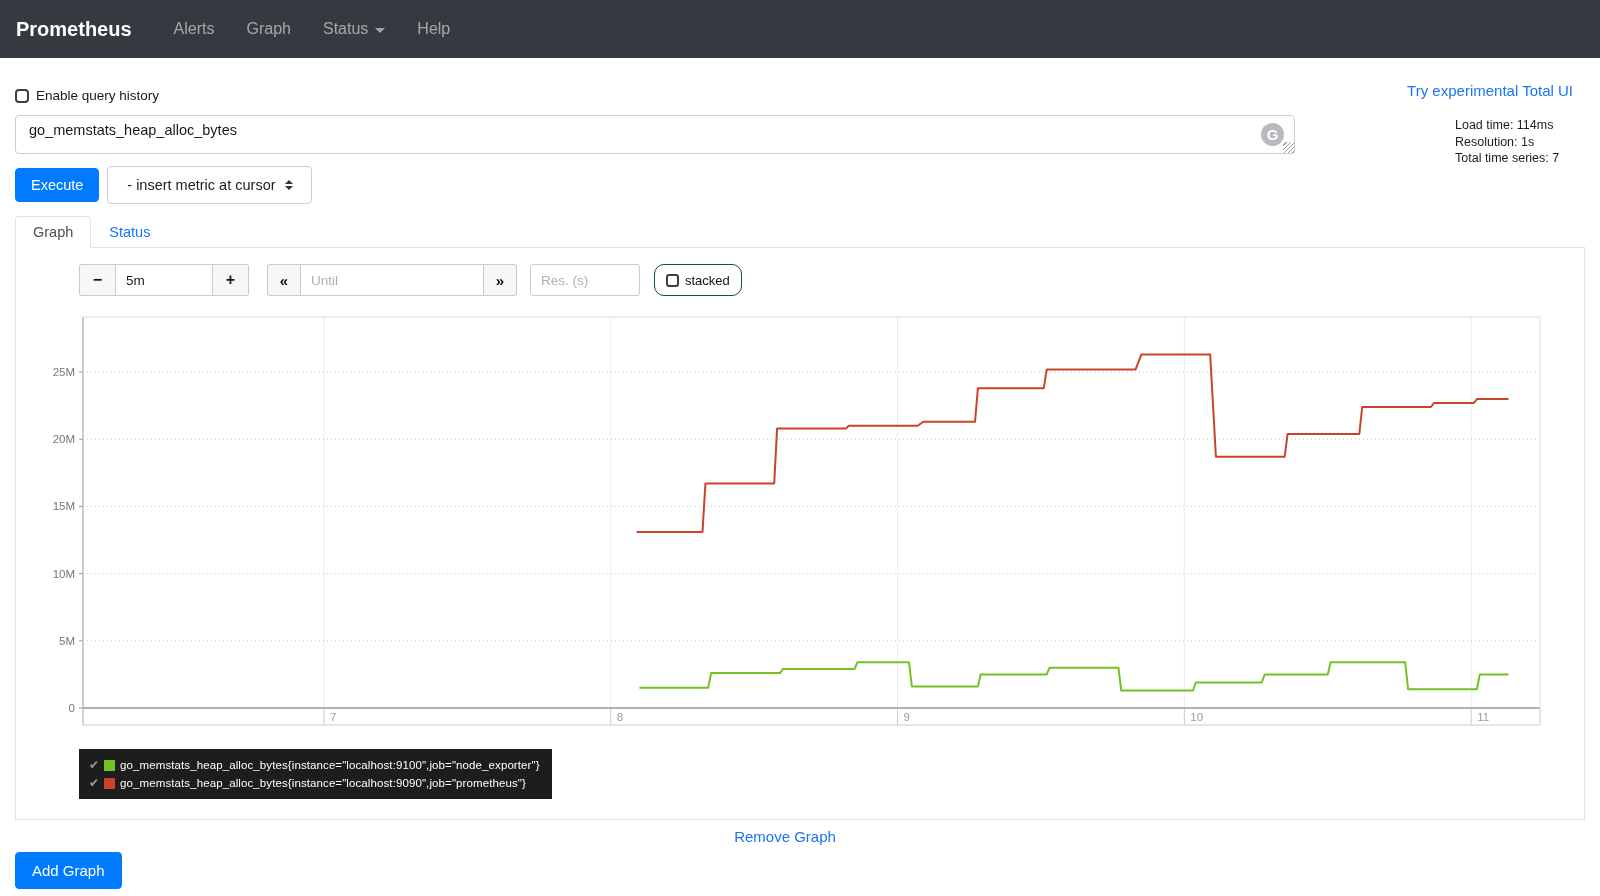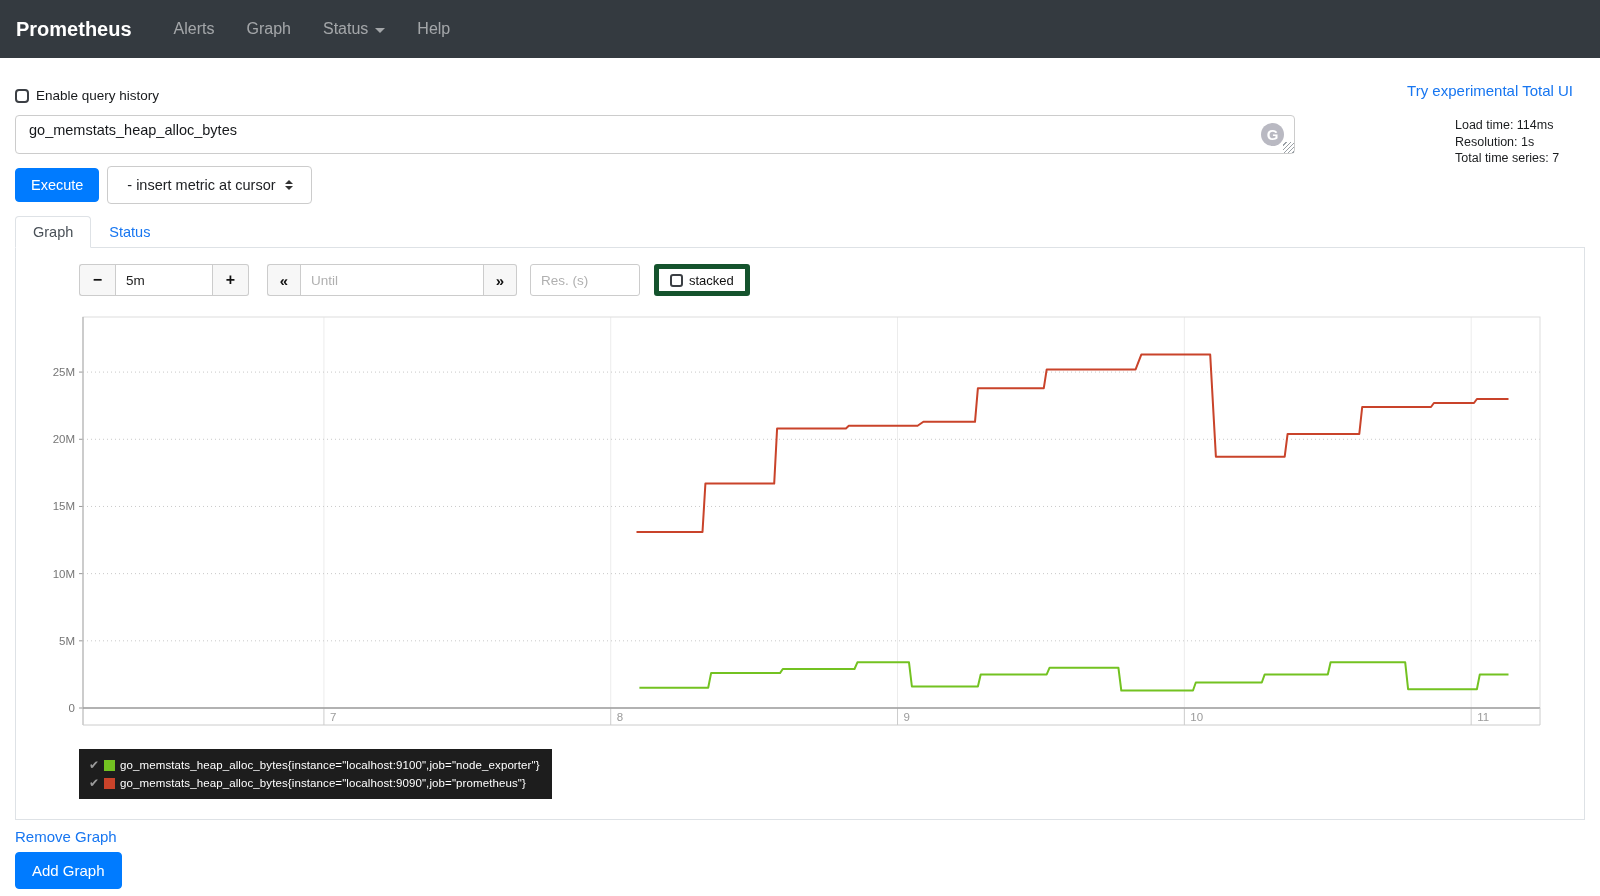--- a/index.html
+++ b/index.html
@@ -83,36 +83,36 @@
   }
   .ibtn.left { border-radius:3px 0 0 3px; border-right:none; }
   .ibtn.right { border-radius:0 3px 3px 0; border-left:none; }
   .itext {
     height:32px; border:1px solid #ccc; font-size:13.5px; padding:0 10px; color:#222;
     font-family:inherit; background:#fff;
   }
   .itext::placeholder { color:#b0b0b0; }
   .res-input { border-radius:3px; margin-left:13px; width:110px; }
   .stacked-btn {
-    margin-left:14px; height:32px; border:5px solid #14532d; border-radius:3px; background:#fff;
+    margin-left:14px; height:32px; border:1px solid #14532d; border-radius:10px; background:#fff;
     display:flex; align-items:center; padding:0 11px; font-size:13px; color:#111; cursor:pointer;
   }
   .stacked-btn .cbx { width:13px; height:13px; margin-right:6px; border-width:2px; border-radius:3px; }
   
   .chart-wrap { margin-top:14px; position:relative; }
   .legend {
     margin-left:63px; margin-top:5px; background:#1d1d1d; color:#fff;
     display:inline-block; padding:7px 12px 7px 10px;
   }
   .legend-row { display:flex; align-items:center; height:18px; cursor:pointer; }
   .legend-check { color:#9b9b9b; font-size:12px; margin-right:5px; }
   .legend-swatch { width:11px; height:11px; display:inline-block; margin-right:5px; }
   .legend-label { font-size:11.5px; letter-spacing:0.1px; }
   
-  .remove-row { text-align:left; padding-right:30px; margin-top:8px; }
+  .remove-row { text-align:center; padding-right:30px; margin-top:8px; }
   .remove-link { color:#1776f1; font-size:15px; cursor:pointer; text-decoration:none; }
   .add-row { margin-top:6px; padding:0 15px; }
   .btn-add { padding:9px 16px; font-size:15px; }
 </style>
 </head>
 <body>
 
 <div class="topbar">
   <div class="brand">Prometheus</div>
   <div class="nav-item">

